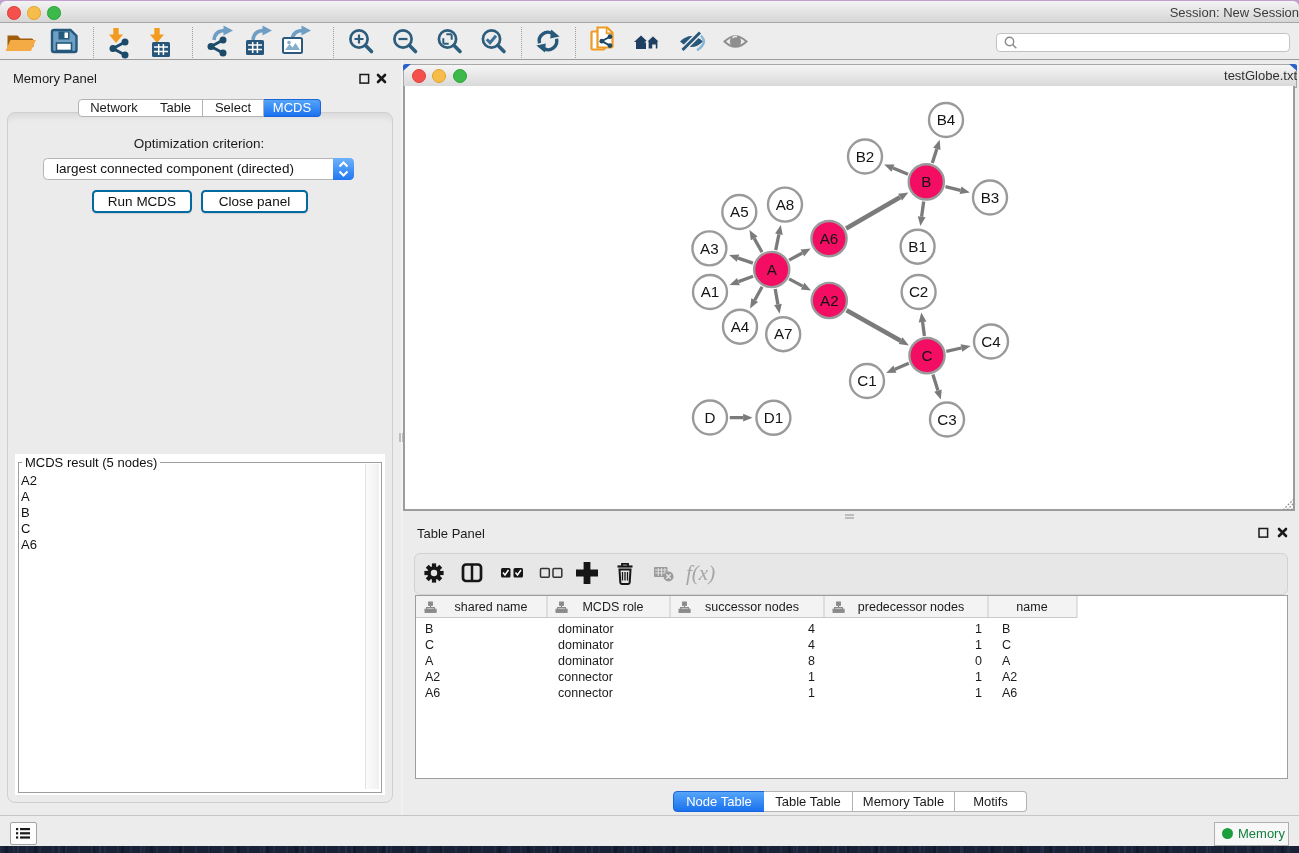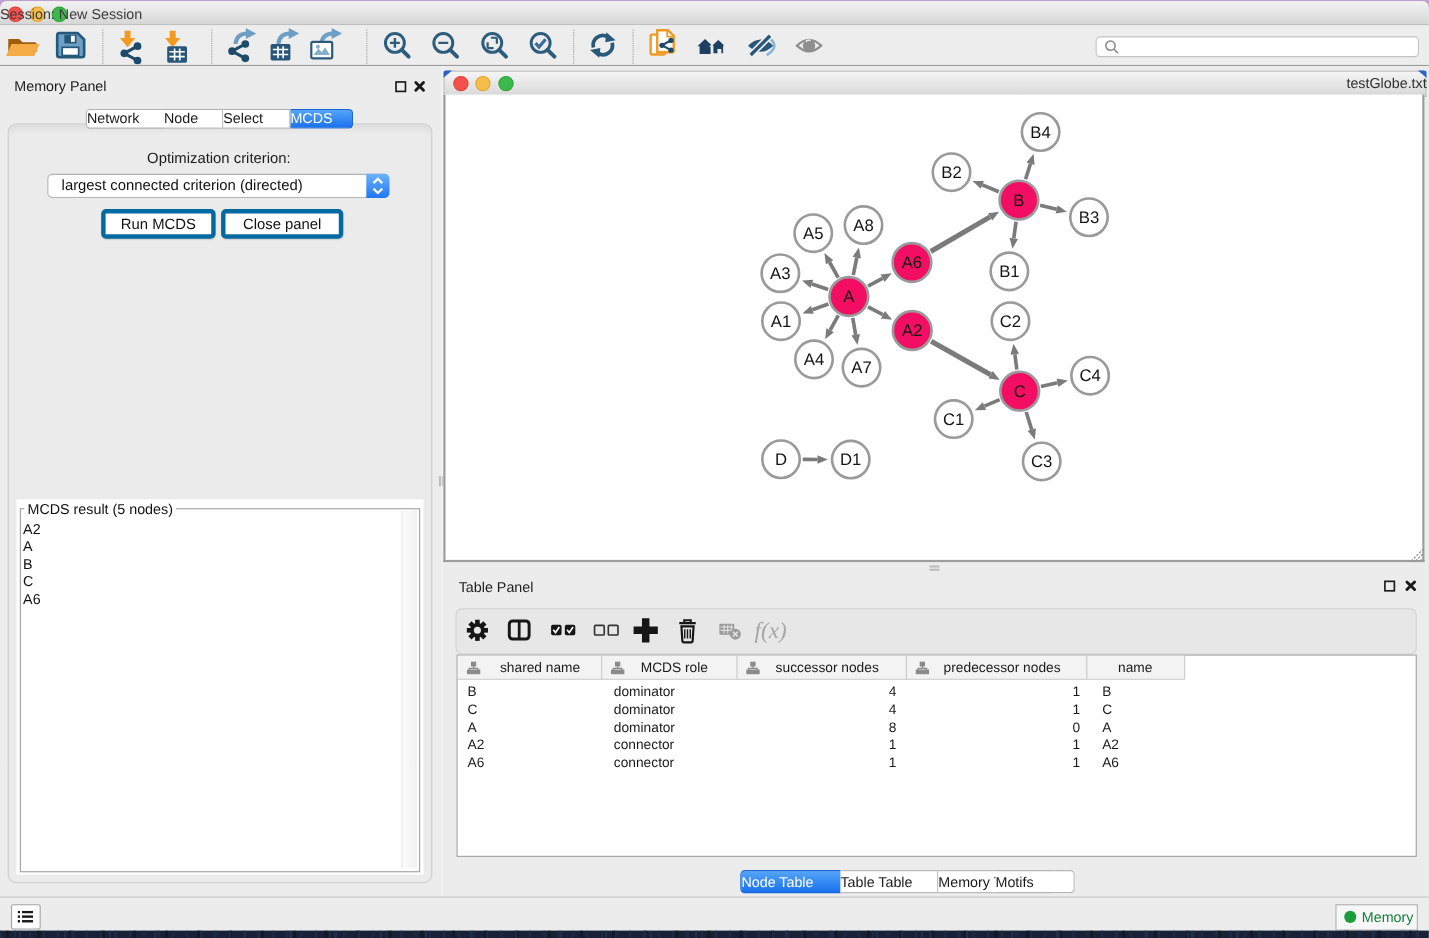--- a/index.html
+++ b/index.html
@@ -1,36 +1,36 @@
 <!DOCTYPE html>
 <html><head><meta charset="utf-8">
 <style>
 html,body{margin:0;padding:0}
 body{width:1299px;height:853px;position:relative;overflow:hidden;
  font-family:"Liberation Sans",sans-serif;background:#ececec;-webkit-font-smoothing:antialiased}
 .abs{position:absolute}
 .tl{position:absolute;border-radius:50%}
 .txt13{font-size:13px;color:#2e2e2e}
 .sep{position:absolute;top:27px;height:31px;width:0;border-left:1px dotted #9f9f9f}
-.btn{position:absolute;background:#fff;border:4px solid #0369a1;border-radius:4.5px;
+.btn{position:absolute;background:#fff;border:2px solid #0369a1;border-radius:4.5px;
  font-size:13.5px;color:#111;text-align:center;box-shadow:0 0.5px 1px rgba(0,0,0,.12)}
-.tab{position:absolute;background:#fff;border:1px solid #b3b3b3;font-size:13px;color:#1a1a1a;}
+.tab{position:absolute;background:#fff;border:1px solid #b3b3b3;font-size:13px;color:#1a1a1a;text-align:center}
 </style></head>
 <body>
 
 <div class="abs" style="left:0;top:0;width:1299px;height:3px;background:#bfa0cf"></div>
 <div class="abs" style="left:0;top:0;width:4px;height:8px;background:#bfa0cf"></div>
 <div class="abs" style="left:1295px;top:0;width:4px;height:8px;background:#bfa0cf"></div>
 
 <div class="abs" style="left:0;top:1px;width:1299px;height:21px;border-radius:6px 6px 0 0;
  background:linear-gradient(#f3f3f3,#d6d6d6);border-bottom:1px solid #a6a6a6"></div>
 <div class="tl" style="left:7px;top:6px;width:11.5px;height:11.5px;background:#f4504c;border:0.5px solid #e1403c"></div>
 <div class="tl" style="left:27px;top:6px;width:11.5px;height:11.5px;background:#f6bd4b;border:0.5px solid #e0a428"></div>
 <div class="tl" style="left:47px;top:6px;width:11.5px;height:11.5px;background:#3cb94a;border:0.5px solid #2aa438"></div>
-<div class="abs txt13" style="left:0;top:4.5px;width:1299px;text-align:left;color:#3c3c3c">Session: New Session</div>
+<div class="abs txt13" style="left:0;top:4.5px;width:1299px;text-align:right;color:#3c3c3c">Session: New Session</div>
 
 <div class="abs" style="left:0;top:23px;width:1299px;height:36px;background:#ededed;border-bottom:1px solid #9c9c9c"></div>
 <div class="sep" style="left:93px"></div>
 <div class="sep" style="left:192px"></div>
 <div class="sep" style="left:333px"></div>
 <div class="sep" style="left:521px"></div>
 <div class="sep" style="left:575px"></div>
 <svg class="abs" style="left:0;top:23px" width="770" height="36" viewBox="0 0 770 36">
 <defs>
 <g id="sh">
@@ -128,28 +128,28 @@
 <div class="abs txt13" style="left:13px;top:71px;color:#1c1c1c">Memory Panel</div>
 <svg class="abs" style="left:359px;top:72.5px" width="28" height="12" viewBox="0 0 28 12">
 <rect x="1" y="1.5" width="8.6" height="8.6" fill="none" stroke="#1a1a1a" stroke-width="1.5"></rect>
 <path d="M19,2 l7,7 M26,2 l-7,7" stroke="#1a1a1a" stroke-width="2.6" stroke-linecap="round"></path>
   </svg>
 
 <div class="abs" style="left:7px;top:112px;width:384px;height:689px;background:#ebebeb;
  border:1px solid #cfcfcf;border-radius:8px;box-shadow:inset 0 10px 8px -8px rgba(0,0,0,.10)"></div>
 
 <div class="tab" style="left:78px;top:99px;width:70px;height:16px;line-height:16px;border-radius:4px 0 0 4px">Network</div>
-<div class="tab" style="left:149px;top:99px;width:53px;height:16px;line-height:16px;border-left:none">Node</div>
+<div class="tab" style="left:149px;top:99px;width:53px;height:16px;line-height:16px;border-left:none">Table</div>
 <div class="tab" style="left:203px;top:99px;width:60px;height:16px;line-height:16px;border-left:none">Select</div>
 <div class="tab" style="left:264px;top:99px;width:56px;height:16px;line-height:16px;border-left:none;border-radius:0 4px 4px 0;
  background:linear-gradient(#55a5f8,#1a71ee);border-color:#1a66d8;color:#fff">MCDS</div>
 <div class="abs" style="left:43px;top:136px;width:312px;text-align:center;font-size:13.5px;color:#1b1b1b">Optimization criterion:</div>
 
 <div class="abs" style="left:43px;top:158px;width:297px;height:20px;background:#fff;border:1px solid #b4b4b4;border-radius:4.5px;
- font-size:13.5px;color:#111;line-height:20px;padding-left:12px;box-sizing:content-box">largest connected criterion (directed)</div>
+ font-size:13.5px;color:#111;line-height:20px;padding-left:12px;box-sizing:content-box">largest connected component (directed)</div>
 <div class="abs" style="left:333px;top:158px;width:21px;height:22px;border-radius:0 4.5px 4.5px 0;
  background:linear-gradient(#6db2fc,#2077f2)"></div>
 <svg class="abs" style="left:337px;top:161px" width="13" height="16" viewBox="0 0 13 16">
 <path d="M2.5,5.5 L6.5,1.5 L10.5,5.5 M2.5,10.5 L6.5,14.5 L10.5,10.5" stroke="#fff" stroke-width="2" fill="none"></path>
   </svg>
 <div class="btn" style="left:92px;top:190px;width:96px;height:19px;line-height:19px">Run MCDS</div>
 <div class="btn" style="left:201px;top:190px;width:103px;height:19px;line-height:19px">Close panel</div>
 
 <div class="abs" style="left:15px;top:454px;width:370px;height:341px;background:#fff"></div>
 <div class="abs" style="left:18px;top:462px;width:362px;height:329px;border:1px solid #9e9e9e"></div>
@@ -365,21 +365,21 @@
       <text x="399" y="101" text-anchor="end">1</text>
       <text x="566" y="101" text-anchor="end">1</text>
       <text x="586" y="101">A6</text>
 </g>
 </svg>
 
 <div class="tab" style="left:673px;top:791px;width:90px;height:19px;line-height:19px;border-radius:4px 0 0 4px;
  background:linear-gradient(#55a5f8,#1a71ee);border-color:#1a66d8;color:#fff">Node Table</div>
 <div class="tab" style="left:764px;top:791px;width:88px;height:19px;line-height:19px;border-left:none">Table Table</div>
 <div class="tab" style="left:853px;top:791px;width:101px;height:19px;line-height:19px;border-left:none">Memory Table</div>
-<div class="tab" style="left:905px;top:791px;width:71px;height:19px;line-height:19px;border-left:none;border-radius:0 4px 4px 0">Motifs</div>
+<div class="tab" style="left:955px;top:791px;width:71px;height:19px;line-height:19px;border-left:none;border-radius:0 4px 4px 0">Motifs</div>
 
 <div class="abs" style="left:0;top:815px;width:1299px;height:1px;background:#c6c6c6"></div>
 <div class="abs" style="left:10px;top:822px;width:25px;height:21px;background:#fdfdfd;border:1px solid #a4a4a4;border-radius:2px"></div>
 <svg class="abs" style="left:16px;top:828px" width="14" height="11" viewBox="0 0 14 11">
 <g fill="#1a1a1a">
       <rect x="0" y="0" width="2.2" height="2.2"></rect>
       <rect x="4" y="0" width="10" height="2.2"></rect>
 <rect x="0" y="4.2" width="2.2" height="2.2"></rect>
       <rect x="4" y="4.2" width="10" height="2.2"></rect>
 <rect x="0" y="8.4" width="2.2" height="2.2"></rect>

